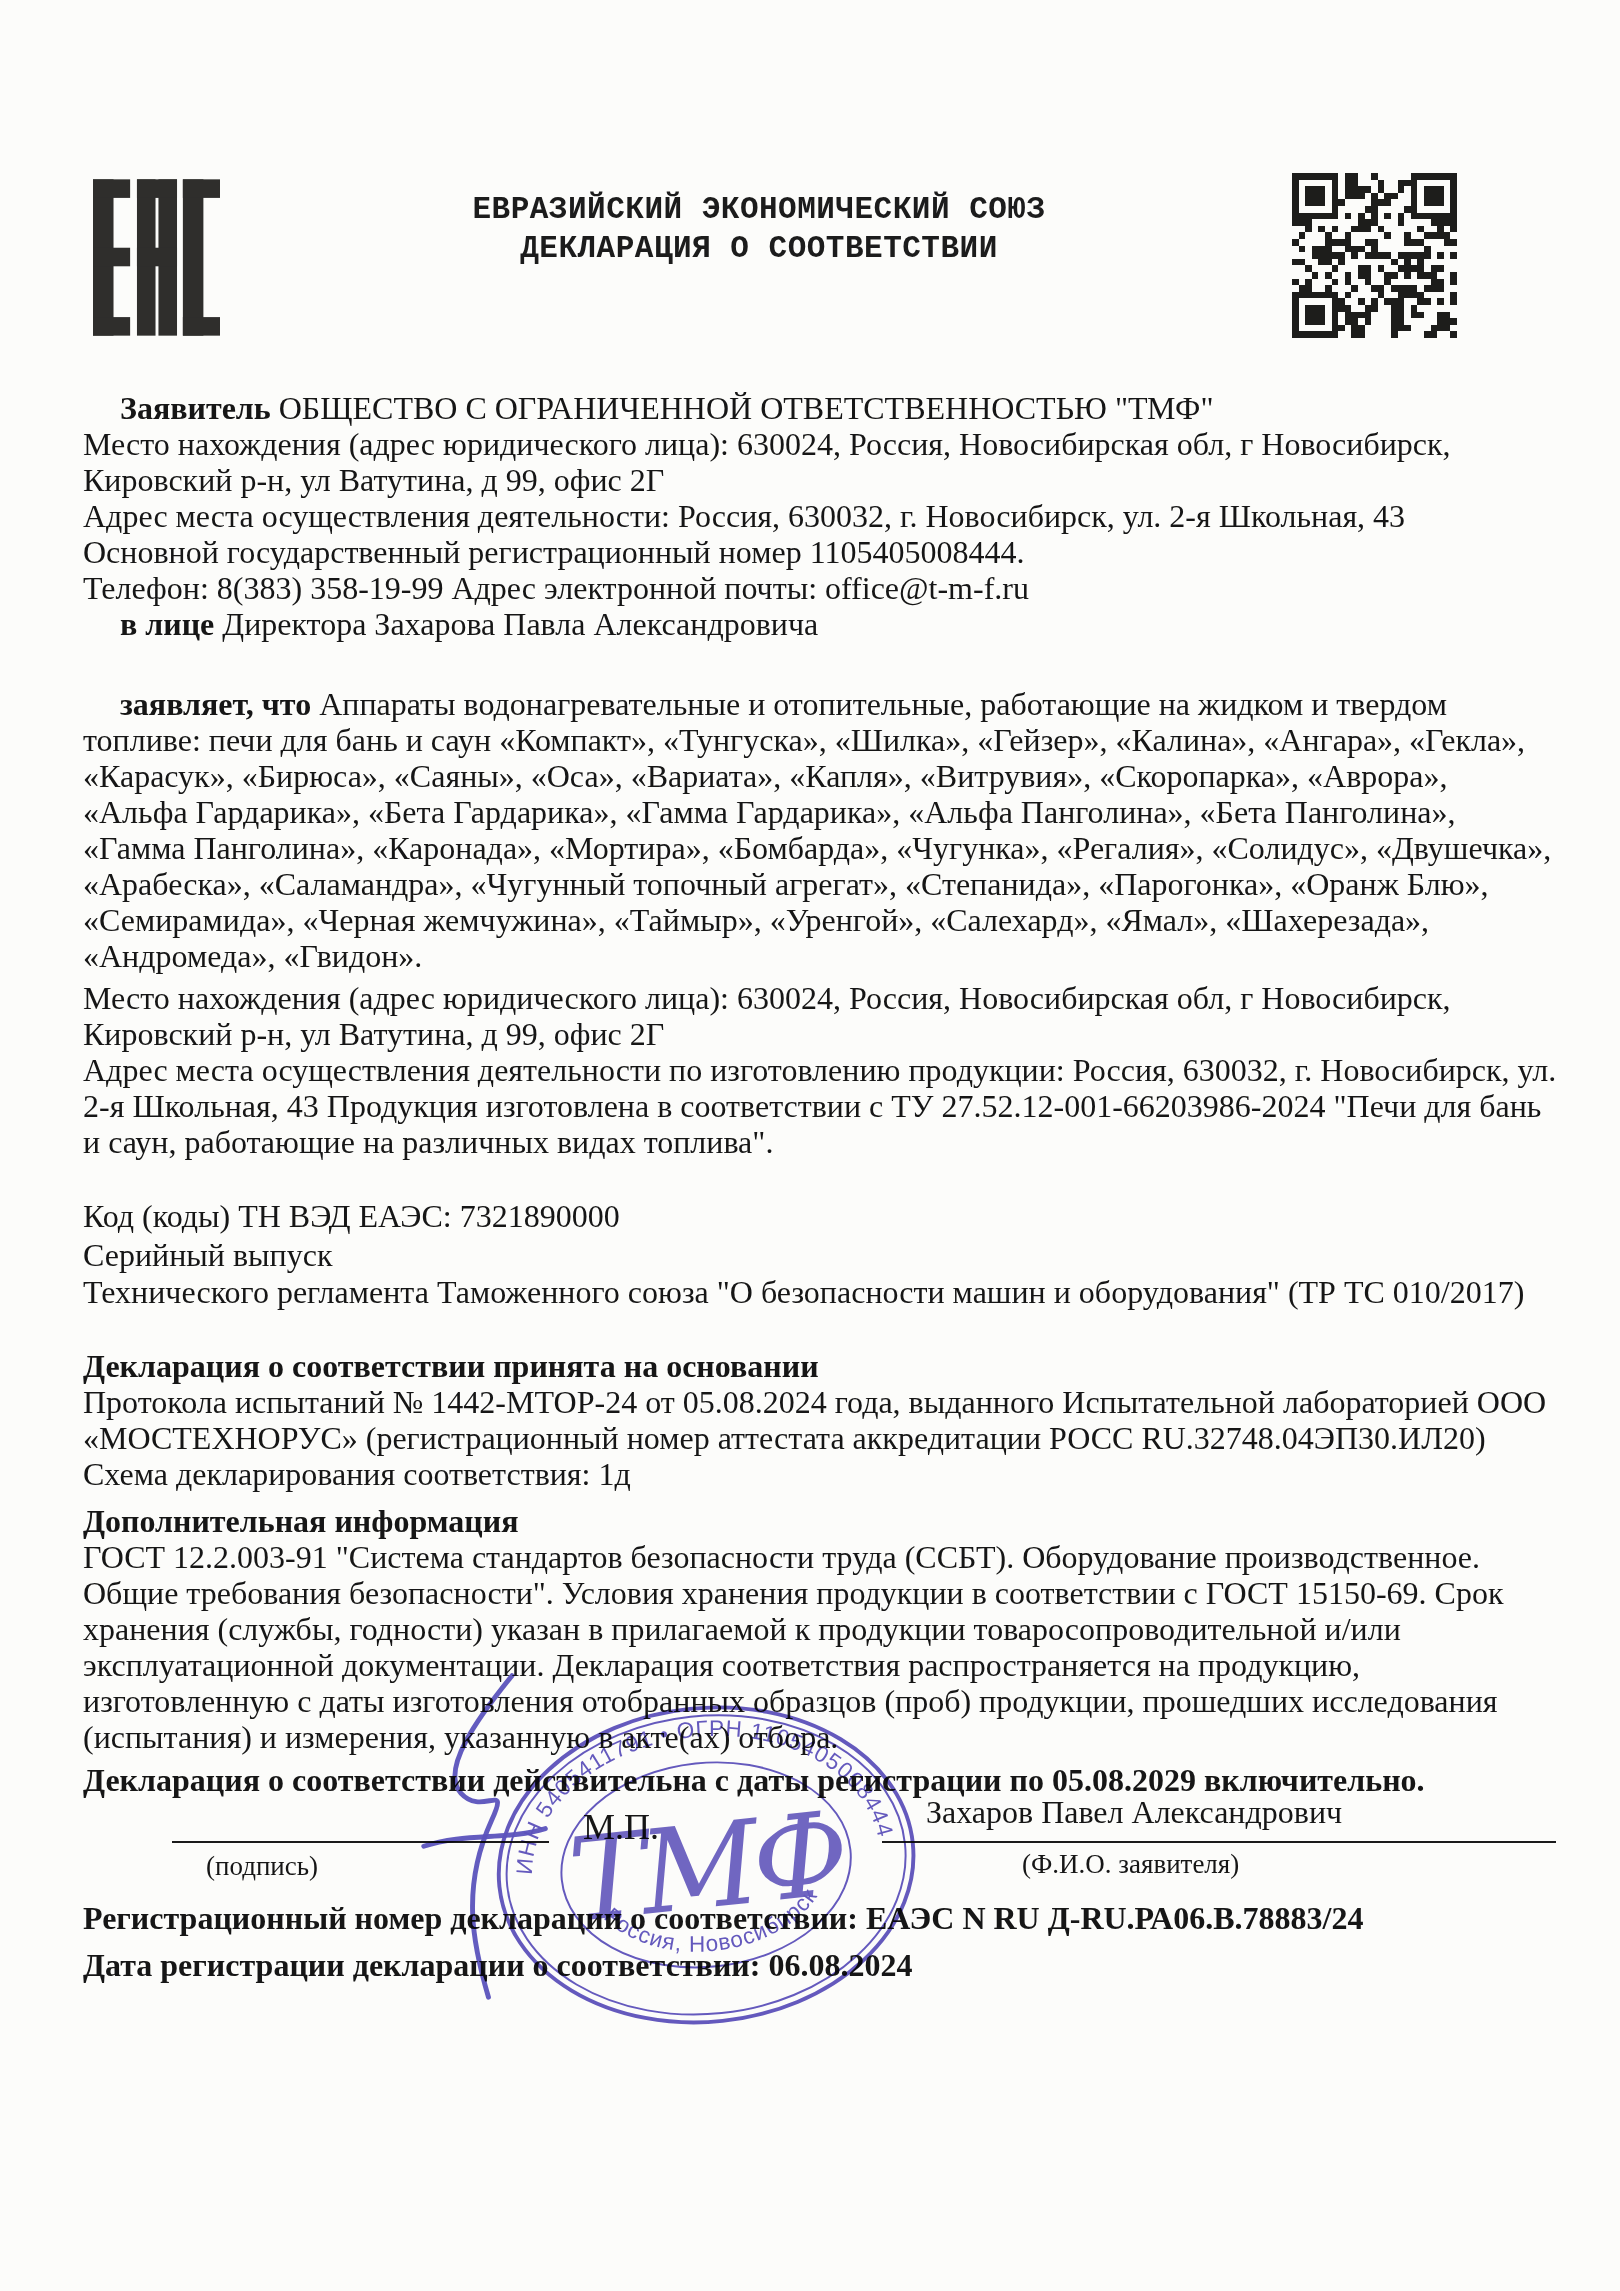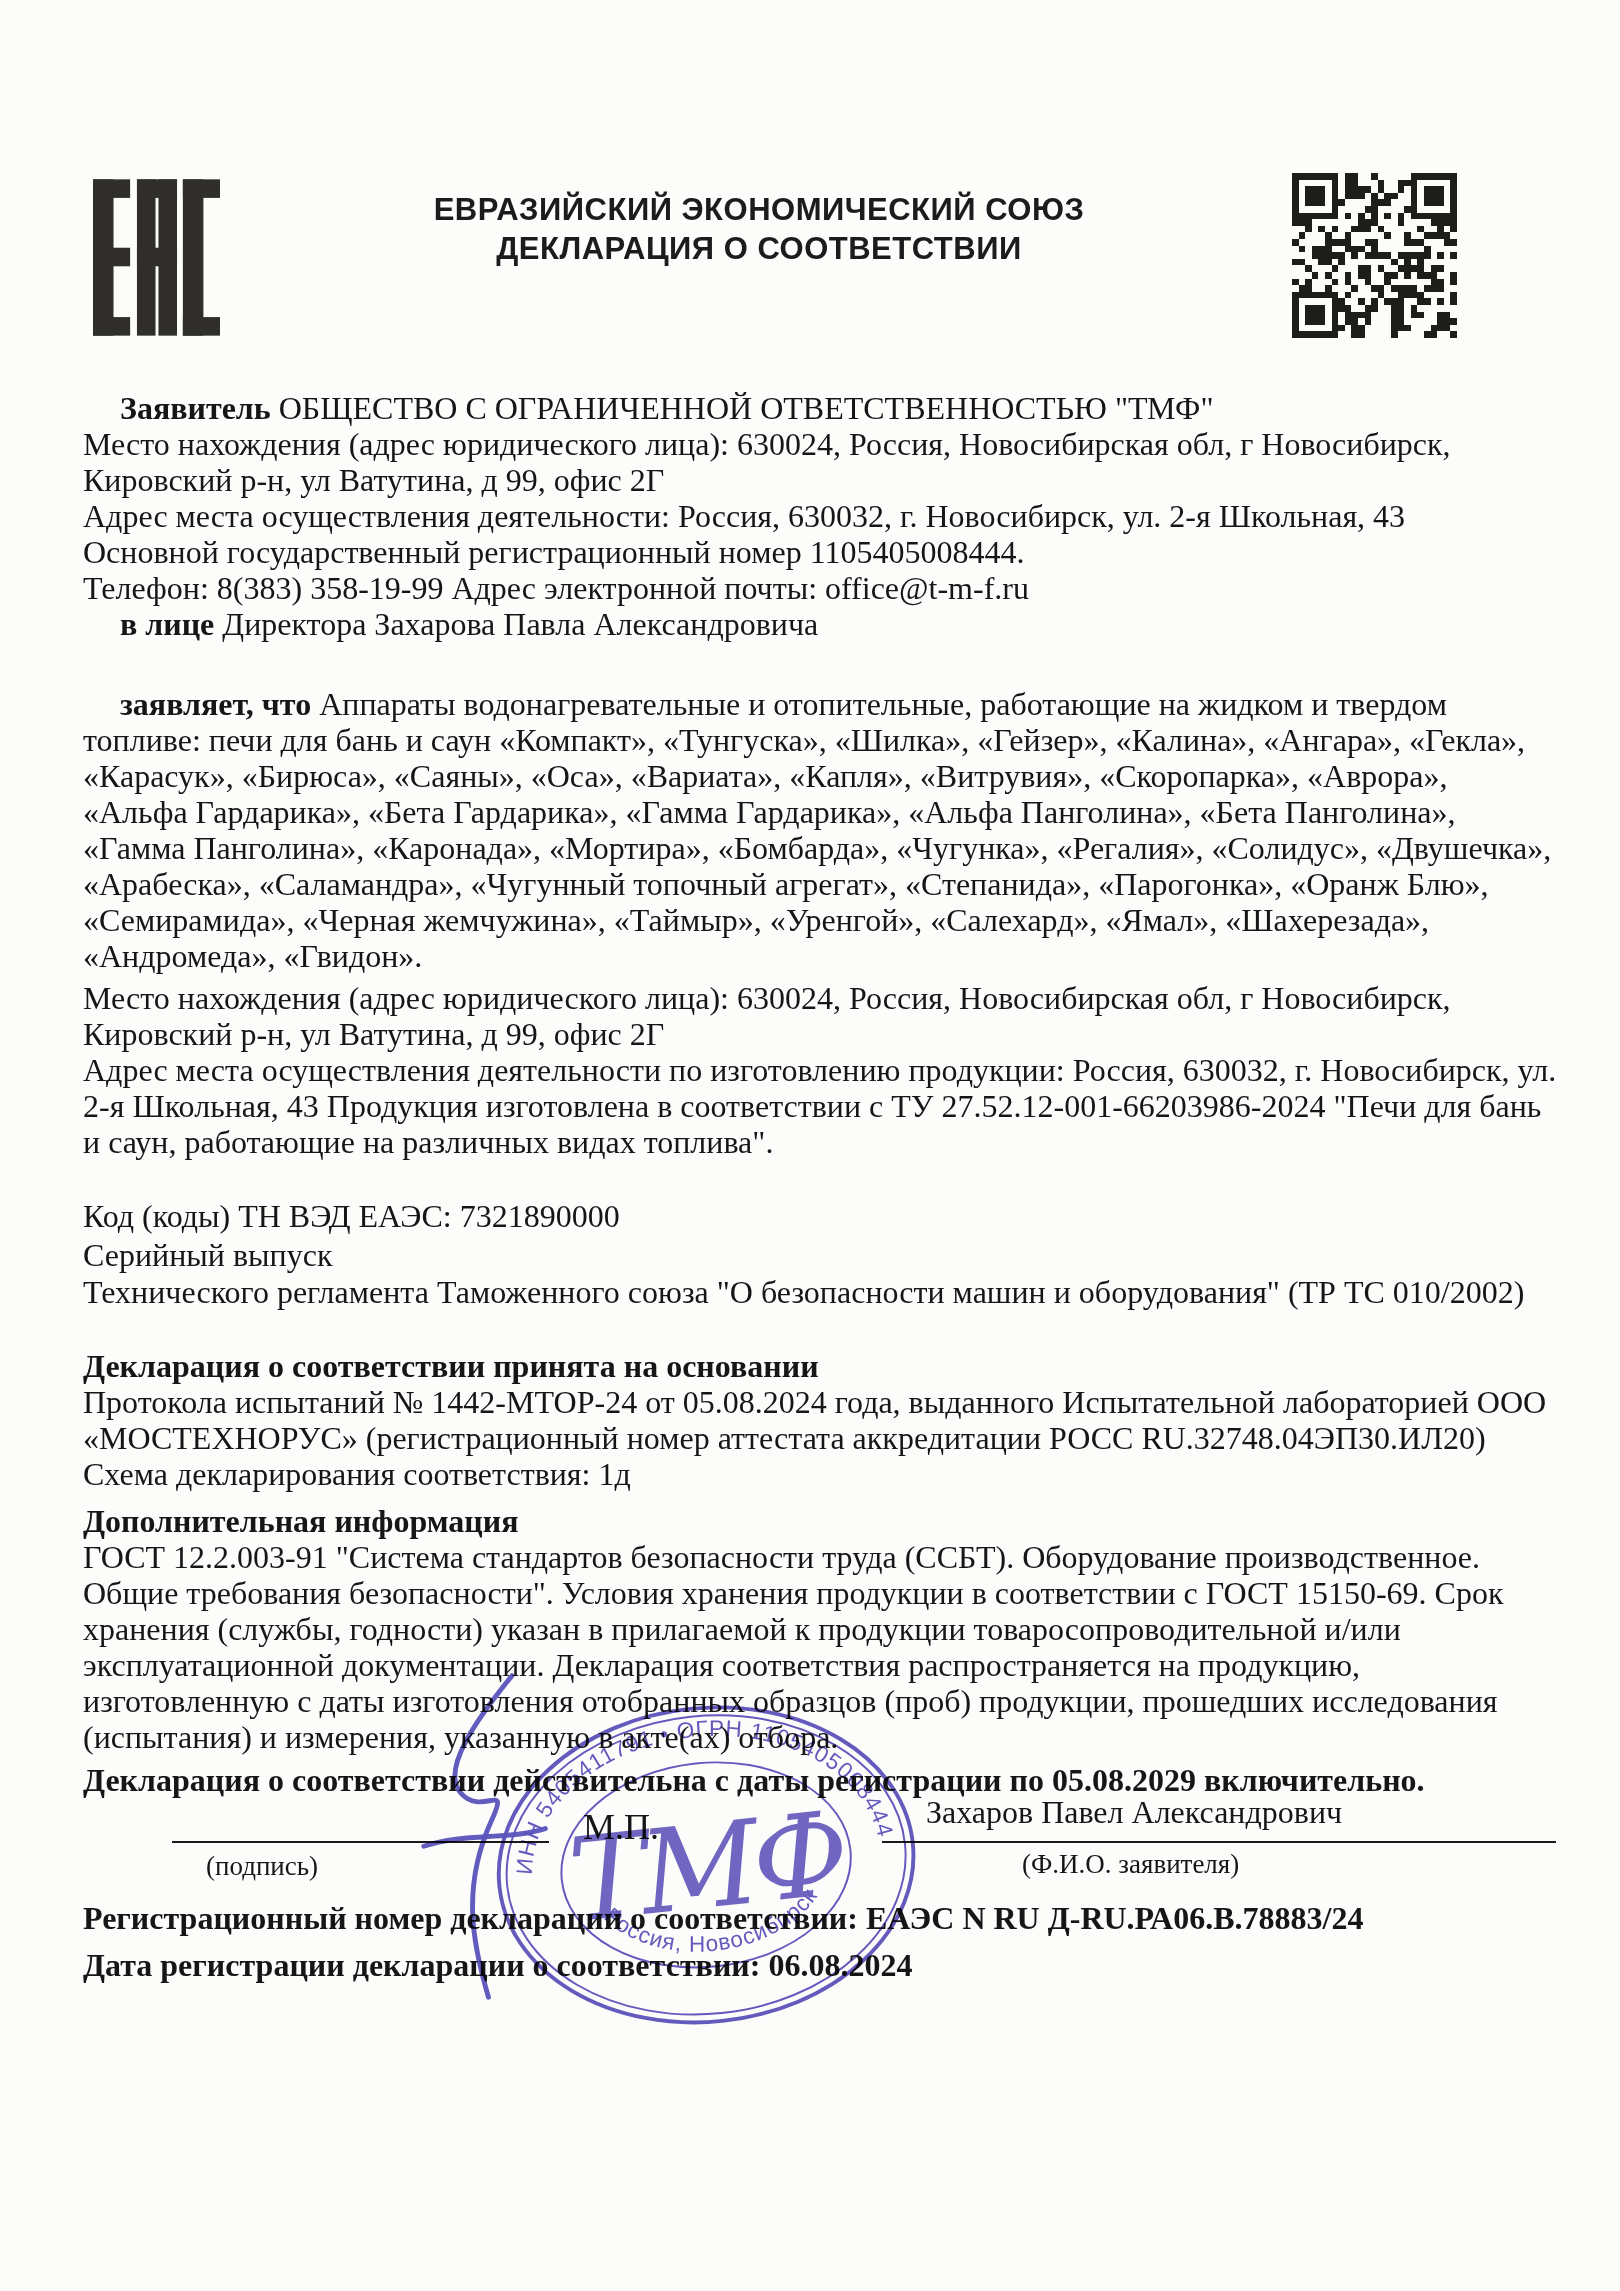--- a/index.html
+++ b/index.html
@@ -1,21 +1,21 @@
 <!DOCTYPE html>
 <html><head>
 <meta charset="utf-8">
 <style>
   html,body{margin:0;padding:0;background:#9a9a9a;}
   .page{position:relative;width:1620px;height:2292px;background:#fcfcfa;overflow:hidden;
         font-family:"Liberation Serif",serif;color:#161616;}
   
   .eac{position:absolute;left:93px;top:179px;width:127px;height:157px;}
   .title{position:absolute;left:323px;top:190px;width:872px;text-align:center;
-         font-family:Liberation Sans, sans-serif;font-weight:bold;font-size:31px;line-height:39px;
+         font-family:Liberation Mono, monospace;font-weight:bold;font-size:31px;line-height:39px;
          color:#1c1c1c;letter-spacing:0.5px;}
   .qr{position:absolute;left:1292px;top:173px;width:165px;height:165px;shape-rendering:crispEdges;}
   
   .blk{position:absolute;left:83px;width:1475px;font-size:32px;line-height:36px;}
   .blk p{margin:0;}
   .blk b{font-weight:bold;margin-left:37px;}
   .bold{font-weight:bold;}
   
   .seal-mark{position:absolute;left:583px;top:1806px;font-size:36px;}
   .fio{position:absolute;left:926px;top:1794px;font-size:32px;}
@@ -391,21 +391,21 @@
   </div>
 
   <div class="blk" style="top:1198px">
     <p>Код (коды) ТН ВЭД ЕАЭС: 7321890000</p>
   </div>
   <div class="blk" style="top:1237px">
     <p>Серийный выпуск</p>
   </div>
 
   <div class="blk" style="top:1274px">
-    <p>Технического регламента Таможенного союза "О безопасности машин и оборудования" (ТР ТС 010/2002)</p>
+    <p>Технического регламента Таможенного союза "О безопасности машин и оборудования" (ТР ТС 010/2017)</p>
   </div>
 
   <div class="blk" style="top:1348px">
     <p class="bold">Декларация о соответствии принята на основании</p>
     <p>Протокола испытаний № 1442-МТОР-24 от 05.08.2024 года, выданного Испытательной лабораторией ООО «МОСТЕХНОРУС» (регистрационный номер аттестата аккредитации РОСС RU.32748.04ЭП30.ИЛ20)</p>
     <p>Схема декларирования соответствия: 1д</p>
   </div>
 
   <div class="blk" style="top:1503px">
     <p class="bold">Дополнительная информация</p>

